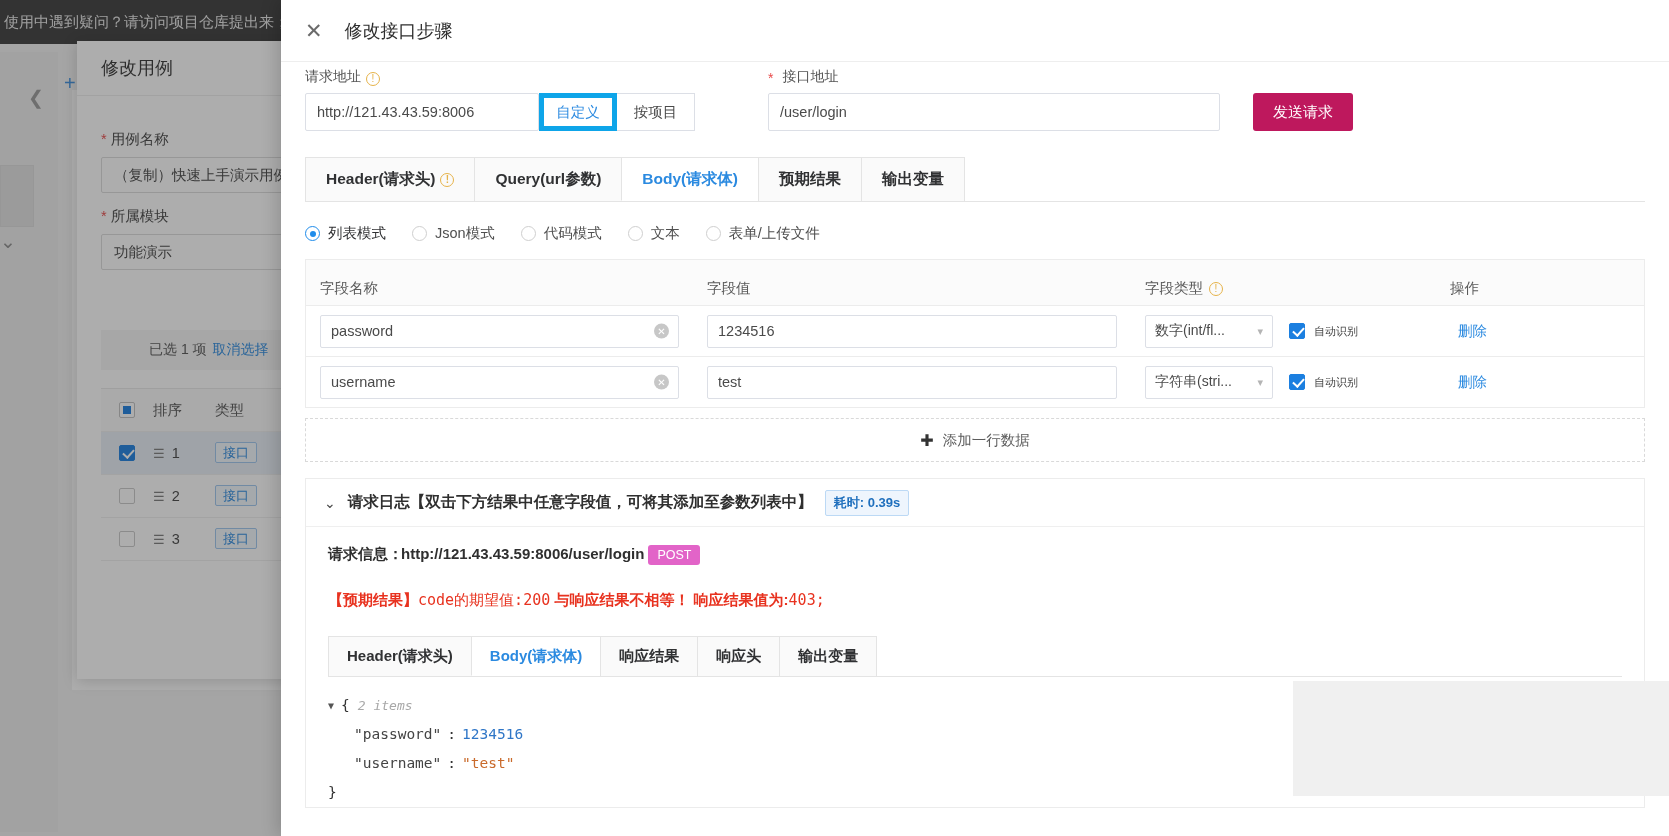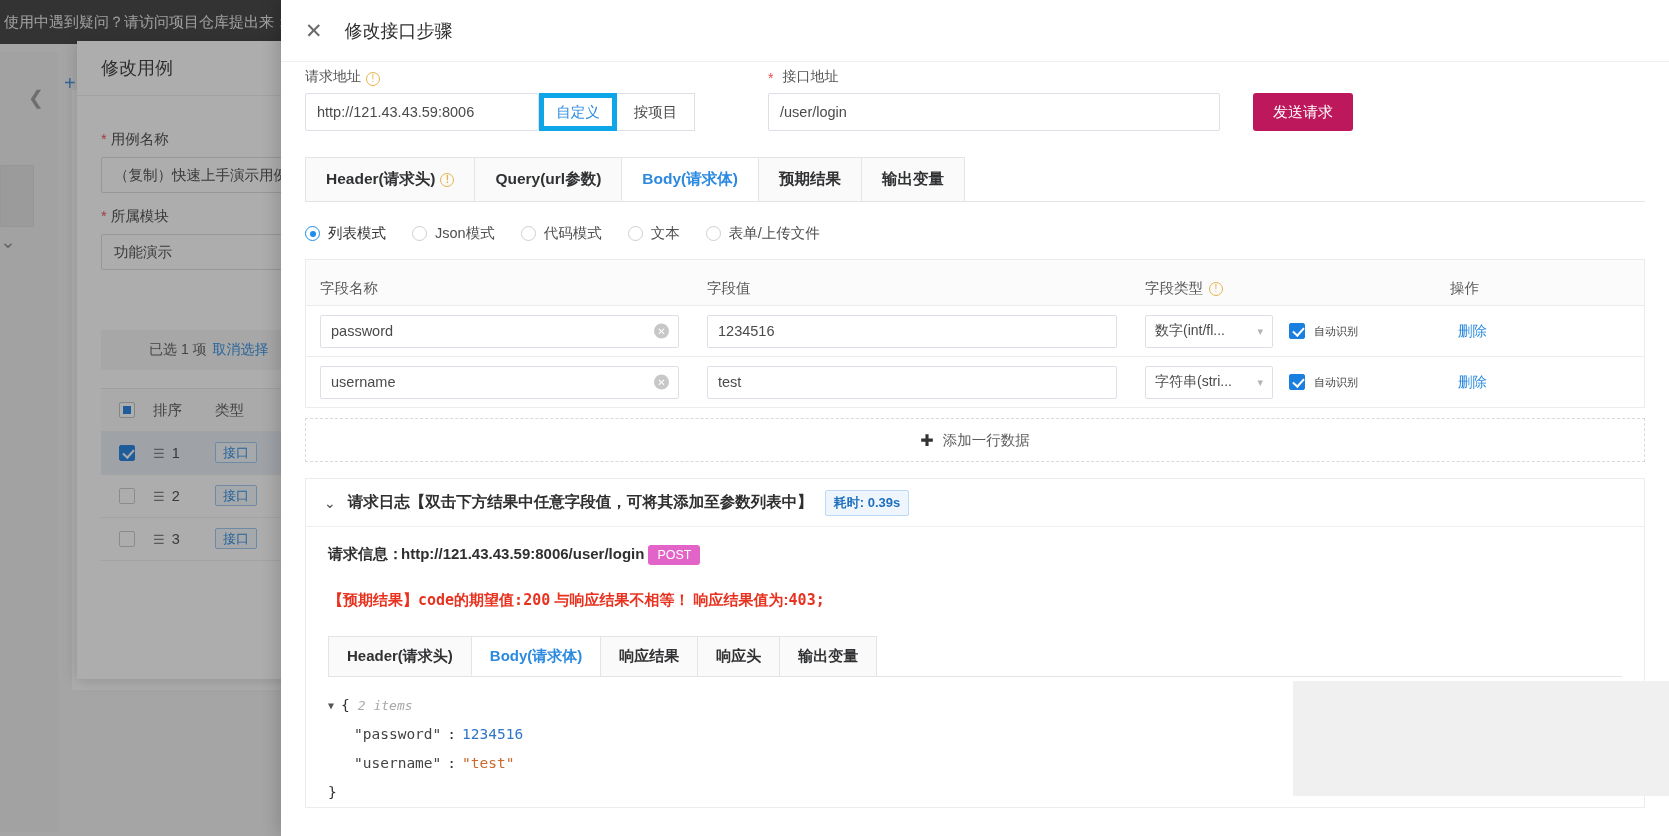--- a/index.html
+++ b/index.html
@@ -245,21 +245,21 @@
   }
   .logbody { padding: 18px 22px 0 22px; }
   .reqinfo { font-size: 15px; font-weight: bold; color: #2f2f2f; display: flex; align-items: flex-start; gap: 4px; }
   .badge-post {
     background: #e264c8; color: #fff; font-size: 12.5px;
     padding: 3px 9px; border-radius: 3px; font-weight: normal;
   }
   .errline {
     margin-top: 26px; font-size: 15px; color: #e8321f; font-weight: bold;
   }
-  .errline .mono { font-family: "DejaVu Sans Mono", "Liberation Mono", monospace; font-weight: bold; }
+  .errline .mono { font-family: "DejaVu Sans Mono", "Liberation Mono", monospace; font-weight: normal; }
 
   .subtabs { display: flex; margin-top: 26px; border-bottom: 1px solid #e4e4e4; }
   .subtab {
     height: 40px; display: flex; align-items: center; padding: 0 18px;
     font-size: 15px; font-weight: bold; color: #303133; background: #fafafa;
     border: 1px solid #e4e4e4; border-bottom: none; margin-right: -1px; cursor: pointer;
   }
   .subtab.active { background: #fff; color: #2b8ae0; border-bottom: 1px solid #fff; margin-bottom: -1px; }
 
   .jsonview {

